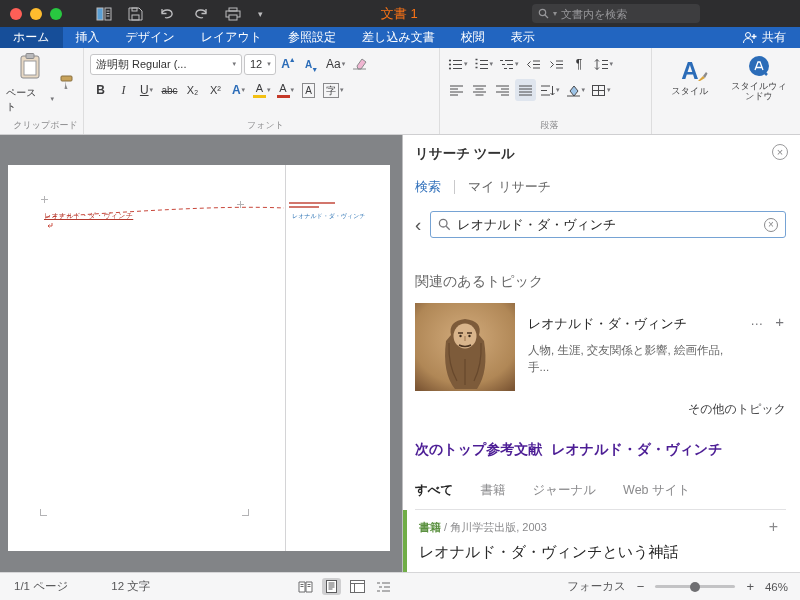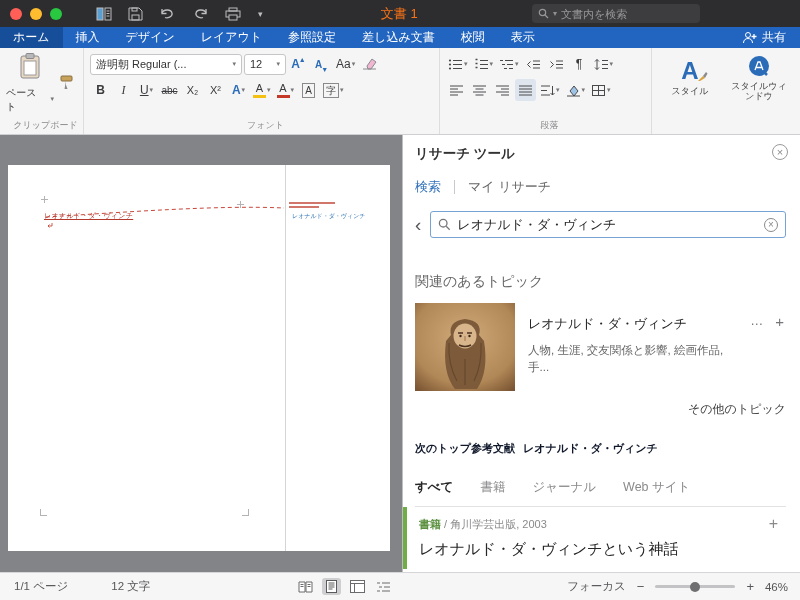--- a/index.html
+++ b/index.html
@@ -86,21 +86,21 @@
   .clear-btn { width:14px; height:14px; border-radius:50%; border:1px solid #8a8a8c; color:#8a8a8c; font-size:10px; line-height:12px; text-align:center; flex:0 0 auto; }
   .section-label { margin-top:35px; font-size:14px; color:#666; }
   .topic-card { margin-top:12px; display:flex; gap:13px; position:relative; }
   .topic-img { width:100px; height:88px; flex:0 0 auto; }
   .topic-body { flex:1; padding-right:44px; }
   .topic-title { font-size:13px; color:#262626; margin-top:12px; }
   .topic-desc { font-size:11.5px; color:#666; margin-top:9px; line-height:1.5; }
   .card-actions { position:absolute; right:2px; top:10px; display:flex; gap:12px; color:#76767a; }
   .dots-btn { font-size:13px; } .add-btn { font-size:15px; }
   .other-topics { text-align:right; margin-top:10px; font-size:12px; color:#3d3d3f; }
-  .top-refs { margin-top:23px; font-size:11px; color:#0f172a; }
+  .top-refs { margin-top:23px; font-size:14px; color:#4c1d95; }
   .top-refs .prefix { font-weight:600; }
   .top-refs .subject { font-weight:bold; margin-left:5px; }
   .filters { display:flex; gap:27px; margin-top:23px; font-size:12.5px; }
   .ftab { color:#8a8a8c; }
   .ftab.active { color:#262626; font-weight:bold; }
   .pane-hr { border:none; border-top:1px solid #e2e2e4; margin-top:10px; }
   .result { margin-left:-12px; padding:10px 40px 10px 12px; border-left:4px solid #70ad47; position:relative; }
   .result-meta { font-size:11px; color:#8a8a8c; }
   .result-meta .rtype { color:#5b9140; font-weight:bold; }
   .result-title { margin-top:8px; font-size:15px; color:#262626; }
@@ -220,21 +220,21 @@
       </div>
       <div class="glabel">クリップボード</div>
     </div>
 
     <div class="rgroup" style="width:356px;">
       <div class="rrow">
         <span class="combo" style="width:152px;">
           <span style="flex:1;white-space:nowrap;overflow:hidden;">游明朝 Regular (...</span>
           <span class="caret8">▾</span>
         </span>
-        <span class="combo" style="width:42px;">
+        <span class="combo" style="width:32px;">
           <span style="flex:1;">12</span>
           <span class="caret8">▾</span>
         </span>
         <span class="rbtn">
             <b style="color:#2b6cb8;">A</b>
             <span class="grow-caret">▲</span>
           </span>
         <span class="rbtn">
             <b style="color:#2b6cb8;font-size:10px;">A</b>
             <span class="shrink-caret">▼</span>

